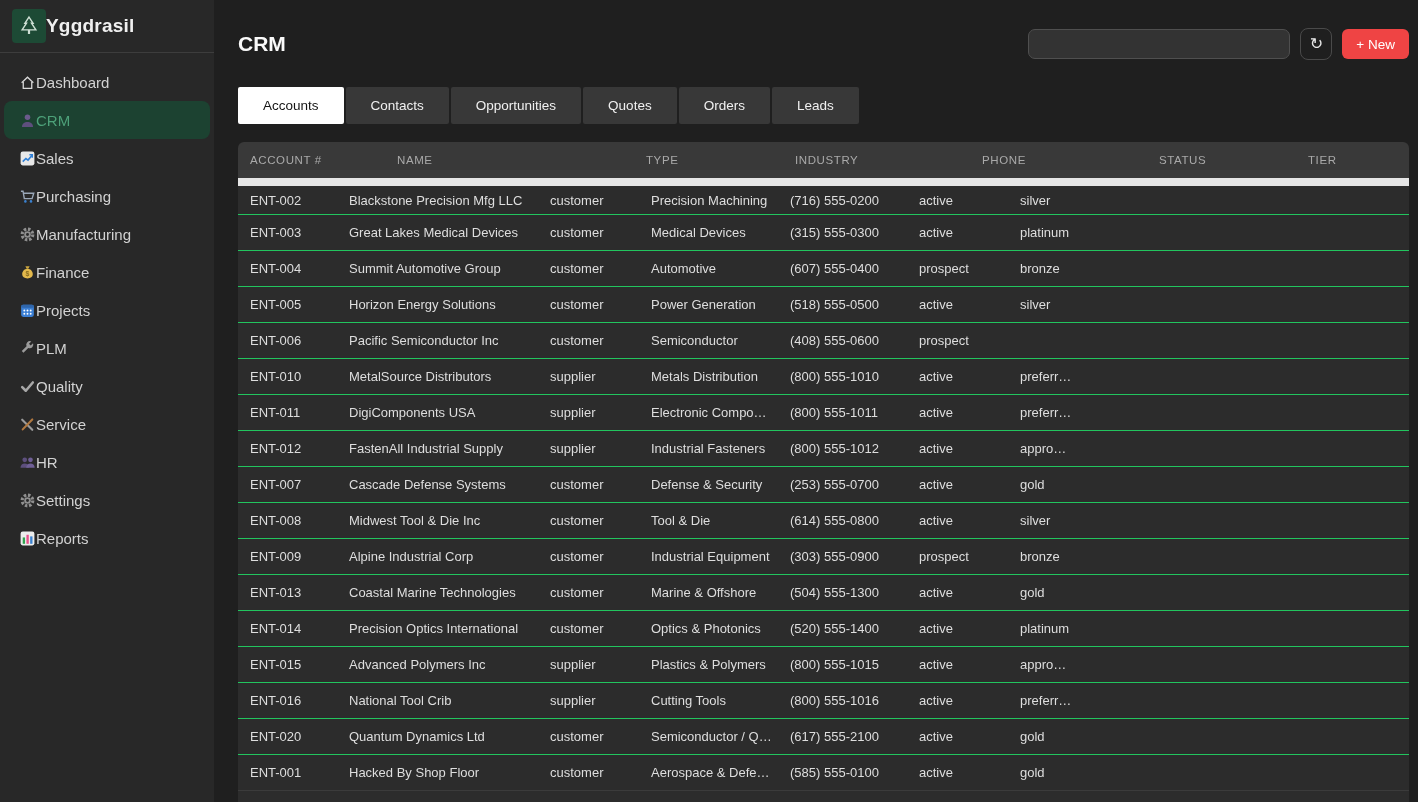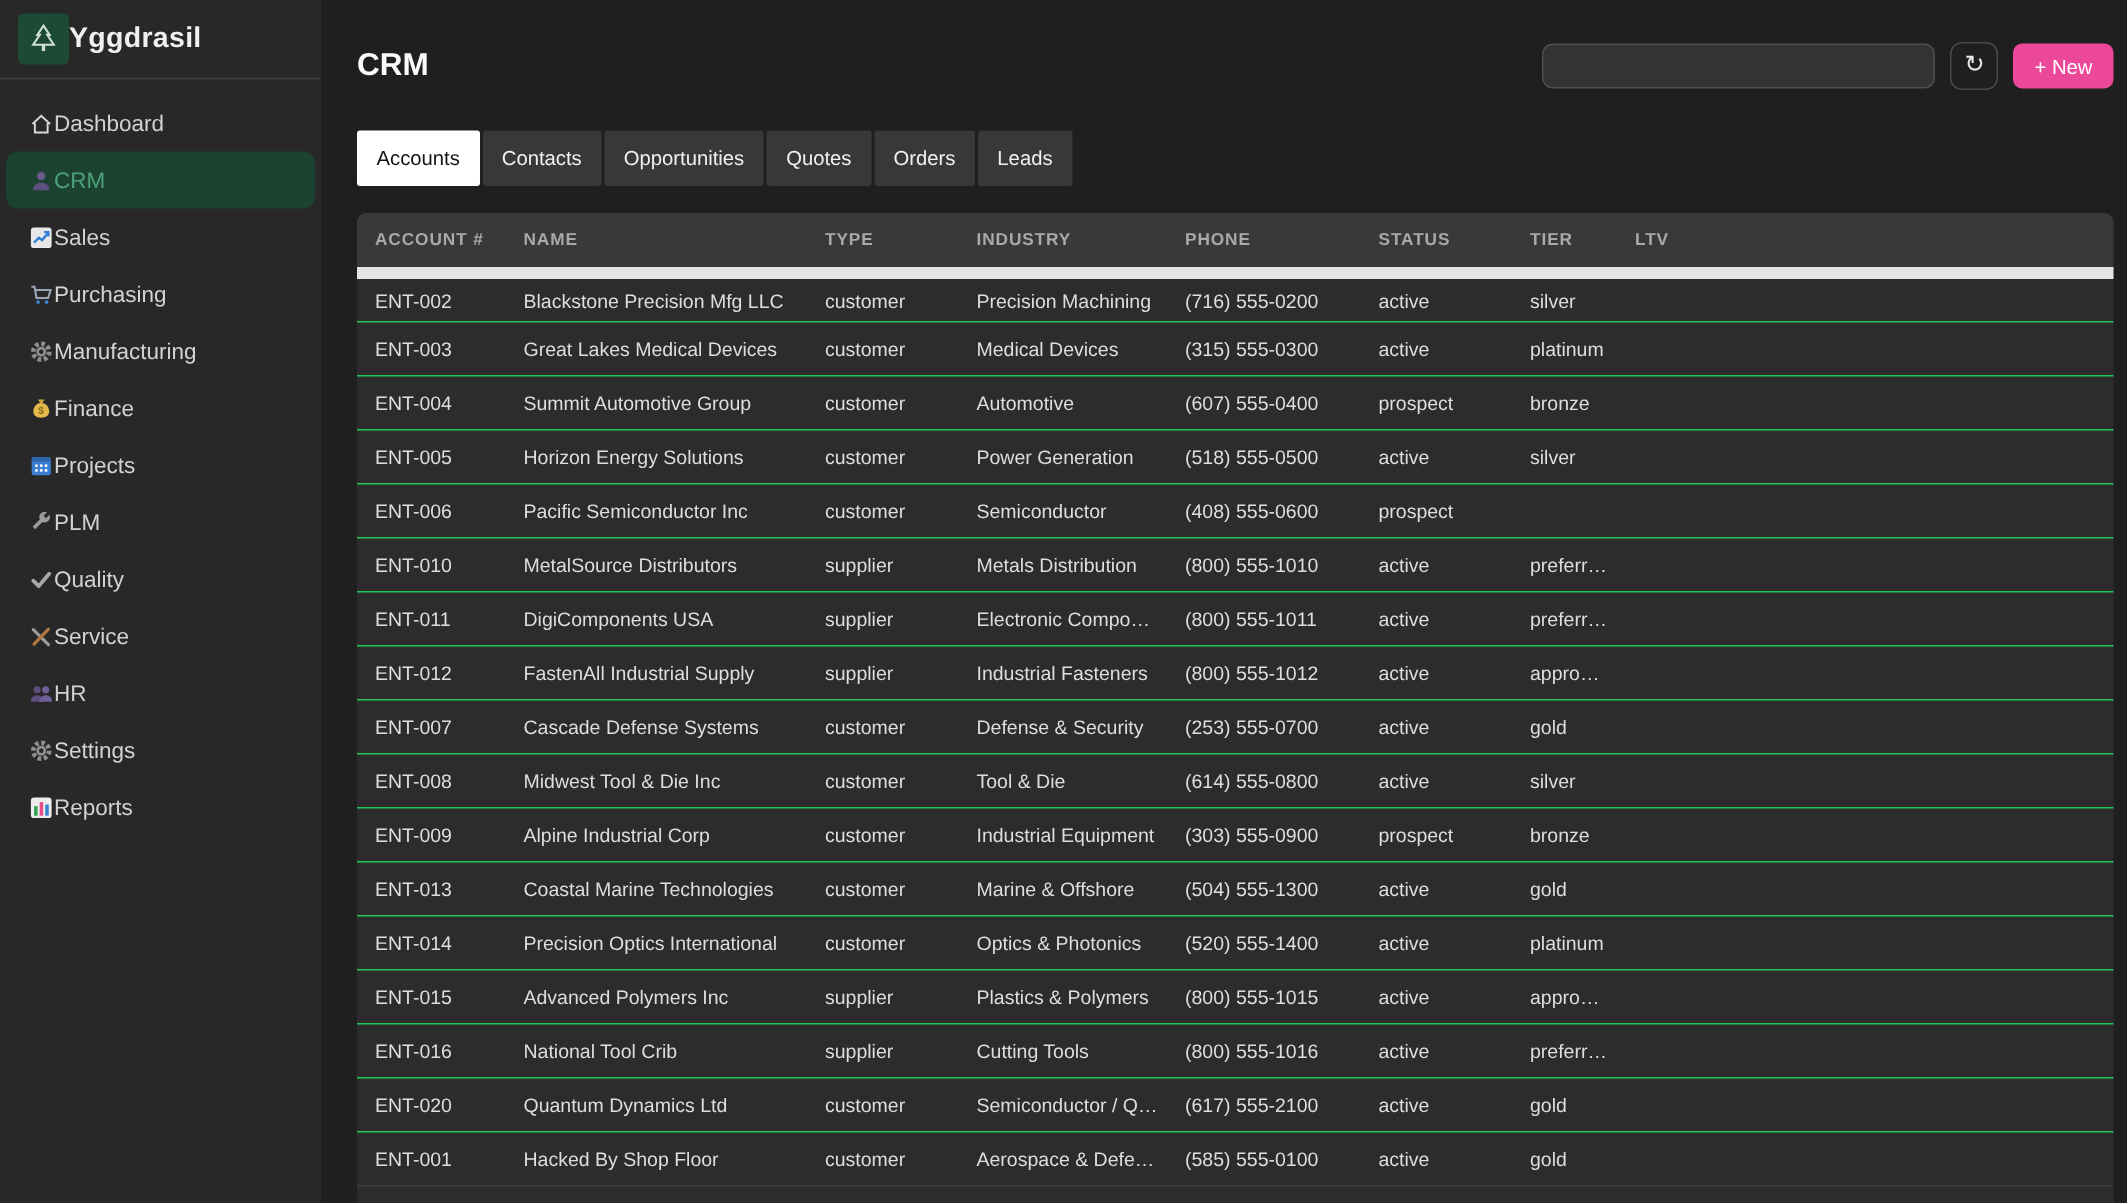--- a/index.html
+++ b/index.html
@@ -27,27 +27,27 @@
   .main { flex: 1; padding: 0 9px 0 24px; min-width: 0; }
   .topbar { margin-top: 28px; height: 32px; display: flex; align-items: center; }
   .page-title { font-size: 21px; font-weight: bold; color: #fafafa; }
   .top-actions { margin-left: auto; display: flex; align-items: center; gap: 10px; }
   .search-input { width: 262px; height: 30px; background: #333333; border: 1px solid #4f4f4f; border-radius: 7px; color: #eeeeee; padding: 0 10px; font-size: 13px; outline: none; font-family: inherit; }
   .refresh-btn { width: 32px; height: 32px; background: transparent; border: 1px solid #4a4a4a; border-radius: 8px; color: #e8e8e8; font-size: 16px; line-height: 1; cursor: pointer; display: flex; align-items: center; justify-content: center; font-family: inherit; }
   .new-btn { height: 30px; padding: 0 14px; border: none; border-radius: 6px; color: #ffffff; font-size: 13.5px; cursor: pointer; font-family: inherit; }
 
   
   .tabs { margin-top: 27px; display: flex; gap: 2px; }
-  .tab { height: 37px; display: flex; align-items: center; padding: 0 13px; background: #383838; color: #f0f0f0; font-size: 13.5px; cursor: pointer; border-radius: 2px; white-space: nowrap; }
+  .tab { height: 37px; display: flex; align-items: center; padding: 0 25px; background: #383838; color: #f0f0f0; font-size: 13.5px; cursor: pointer; border-radius: 2px; white-space: nowrap; }
   .tab.active { background: #ffffff; color: #141414; }
 
   
   .table { margin-top: 18px; }
   .grid-row { display: grid; grid-template-columns: 99px 201px 101px 139px 129px 101px 70px 1fr; align-items: center; }
-  .thead { background: #393939; height: 36px; color: #a9a9a9; font-size: 11.5px; font-weight: bold; letter-spacing: 0.6px; border-radius: 6px 6px 0 0; }
+  .thead { background: #393939; height: 36px; color: #a9a9a9; font-size: 11.5px; font-weight: normal; letter-spacing: 0.6px; border-radius: 6px 6px 0 0; gap: 48px; }
   .th { padding: 0 6px 0 12px; white-space: nowrap; overflow: hidden; }
   .row { height: 36px; background: #2c2c2c; border-top: 1px solid #22c55e; color: #dedede; font-size: 13px; cursor: pointer; }
   .tbody .row:first-child { border-top: 8px solid #e5e5e5; }
   .cell { padding: 0 6px 0 12px; white-space: nowrap; overflow: hidden; text-overflow: ellipsis; }
   .ghost-row { height: 40px; background: #2c2c2c; border-top: 1px solid #3b3b3b; }
 </style>
 </head>
 <body>
 
 <aside class="sidebar">
@@ -197,21 +197,21 @@
 </aside>
 
 <main class="main">
   <div class="topbar">
     <div class="page-title">CRM</div>
     <div class="top-actions">
       <input class="search-input" type="text" value="" style="">
       <button class="refresh-btn">
           <span>↻</span>
         </button>
-      <button class="new-btn" style="background: #ec4899;">+ New</button>
+      <button class="new-btn" style="background: #ef4444;">+ New</button>
     </div>
   </div>
 
   <div class="tabs">
       <div class="tab active">Accounts</div>
       <div class="tab">Contacts</div>
       <div class="tab">Opportunities</div>
       <div class="tab">Quotes</div>
       <div class="tab">Orders</div>
       <div class="tab">Leads</div>

